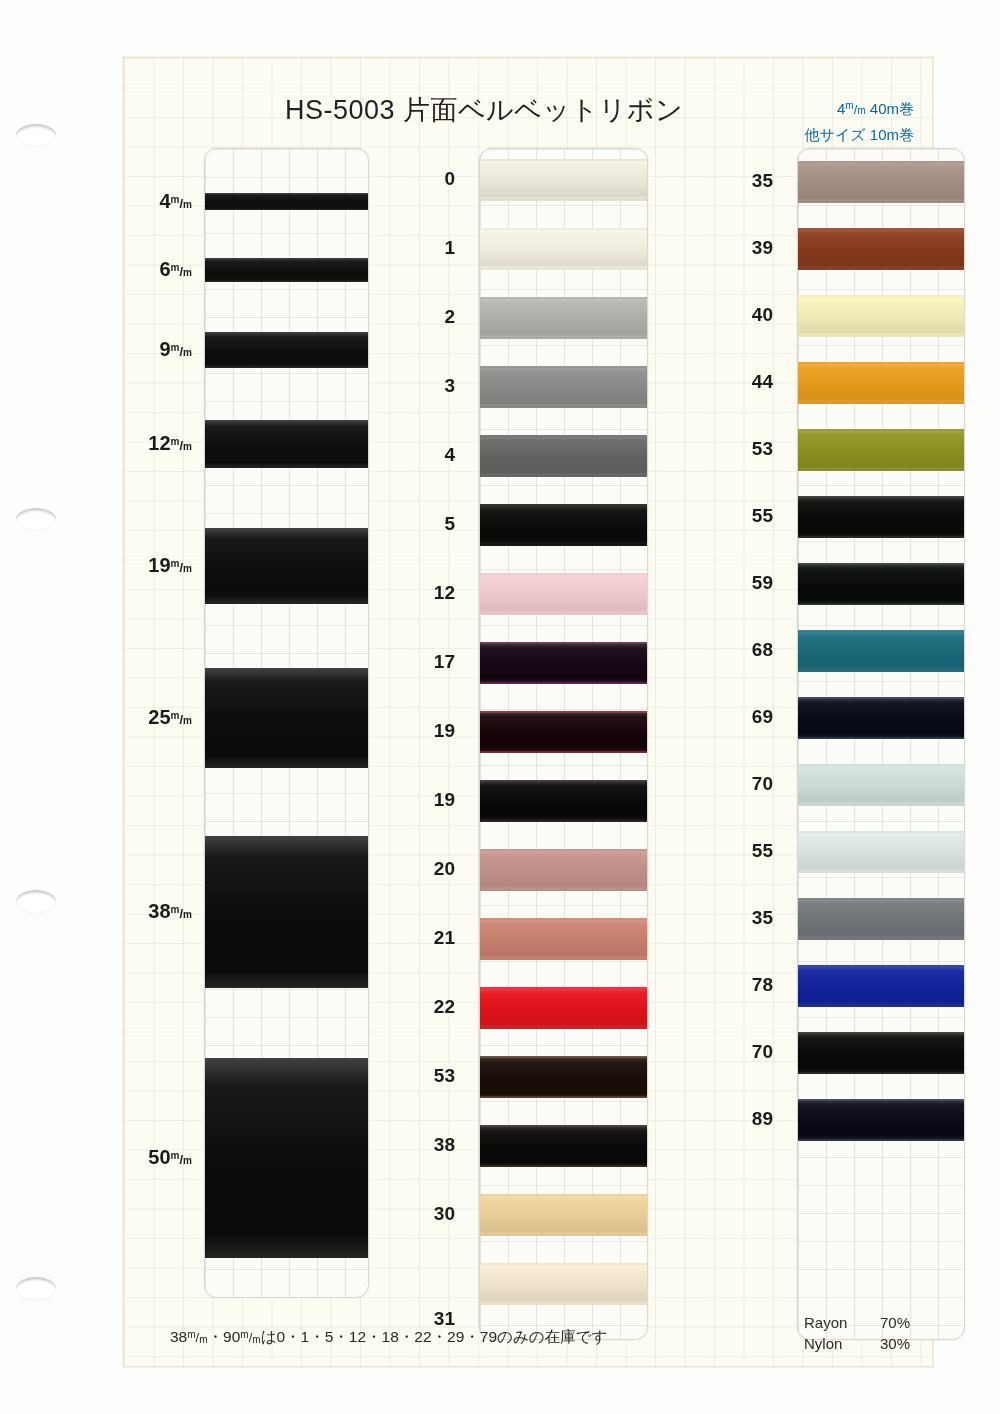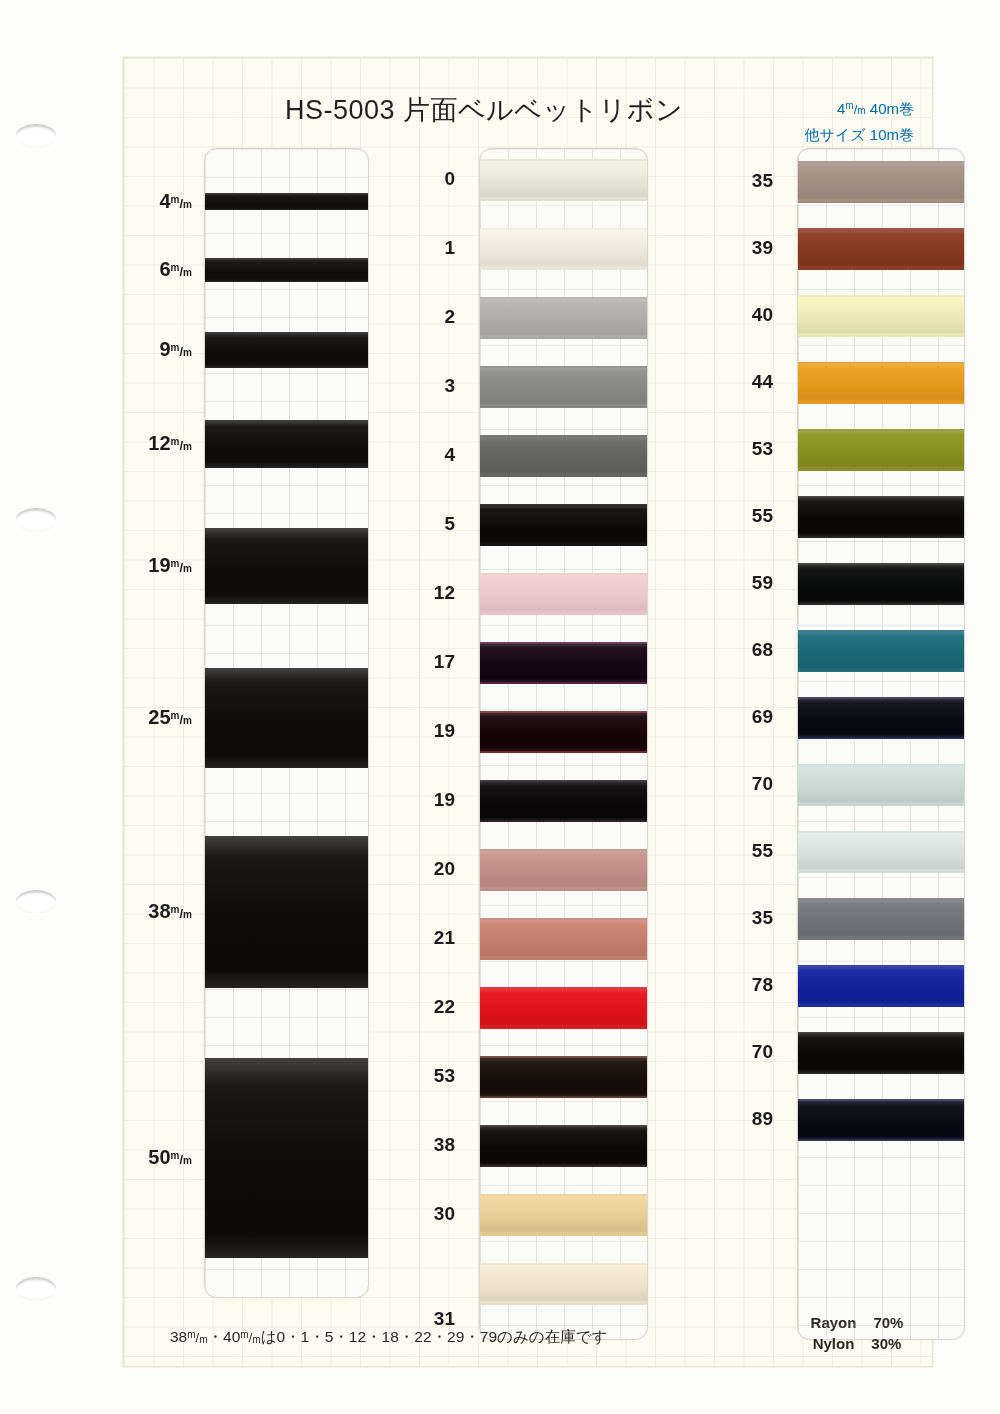--- a/index.html
+++ b/index.html
@@ -154,24 +154,23 @@
   #composition {
     position: absolute;
     right: 22px;
     bottom: 12px;
     font-size: 15px;
     line-height: 21px;
     color: #2b2824;
   }
   #composition .comp-row {
     display: flex;
-    justify-content: center;
+    justify-content: space-between;
     gap: 17px;
     min-width: 106px;
-    font-weight: bold;
   }
 </style>
 </head>
 <body>
 
 <div id="page">
 
   <div id="holes">
       <div class="punch-hole" style="left: 16px; top: 124px;"></div>
       <div class="punch-hole" style="left: 16px; top: 508px;"></div>
@@ -362,21 +361,21 @@
         <div class="label" style="top: 569px; left: -66px; width: 42px;">69</div>
         <div class="label" style="top: 636px; left: -66px; width: 42px;">70</div>
         <div class="label" style="top: 703px; left: -66px; width: 42px;">55</div>
         <div class="label" style="top: 770px; left: -66px; width: 42px;">35</div>
         <div class="label" style="top: 837px; left: -66px; width: 42px;">78</div>
         <div class="label" style="top: 904px; left: -66px; width: 42px;">70</div>
         <div class="label" style="top: 971px; left: -66px; width: 42px;">89</div>
       </div>
 
     <div id="footer-note">
-      <span>38</span><span class="unit-sup">m</span><span class="unit-slash">/</span><span class="unit-sub">m</span><span>・40</span><span class="unit-sup">m</span><span class="unit-slash">/</span><span class="unit-sub">m</span><span>は0・1・5・12・18・22・29・79のみの在庫です</span>
+      <span>38</span><span class="unit-sup">m</span><span class="unit-slash">/</span><span class="unit-sub">m</span><span>・90</span><span class="unit-sup">m</span><span class="unit-slash">/</span><span class="unit-sub">m</span><span>は0・1・5・12・18・22・29・79のみの在庫です</span>
     </div>
     <div id="composition">
         <div class="comp-row">
           <span>Rayon</span>
           <span>70%</span>
         </div>
         <div class="comp-row">
           <span>Nylon</span>
           <span>30%</span>
         </div>

